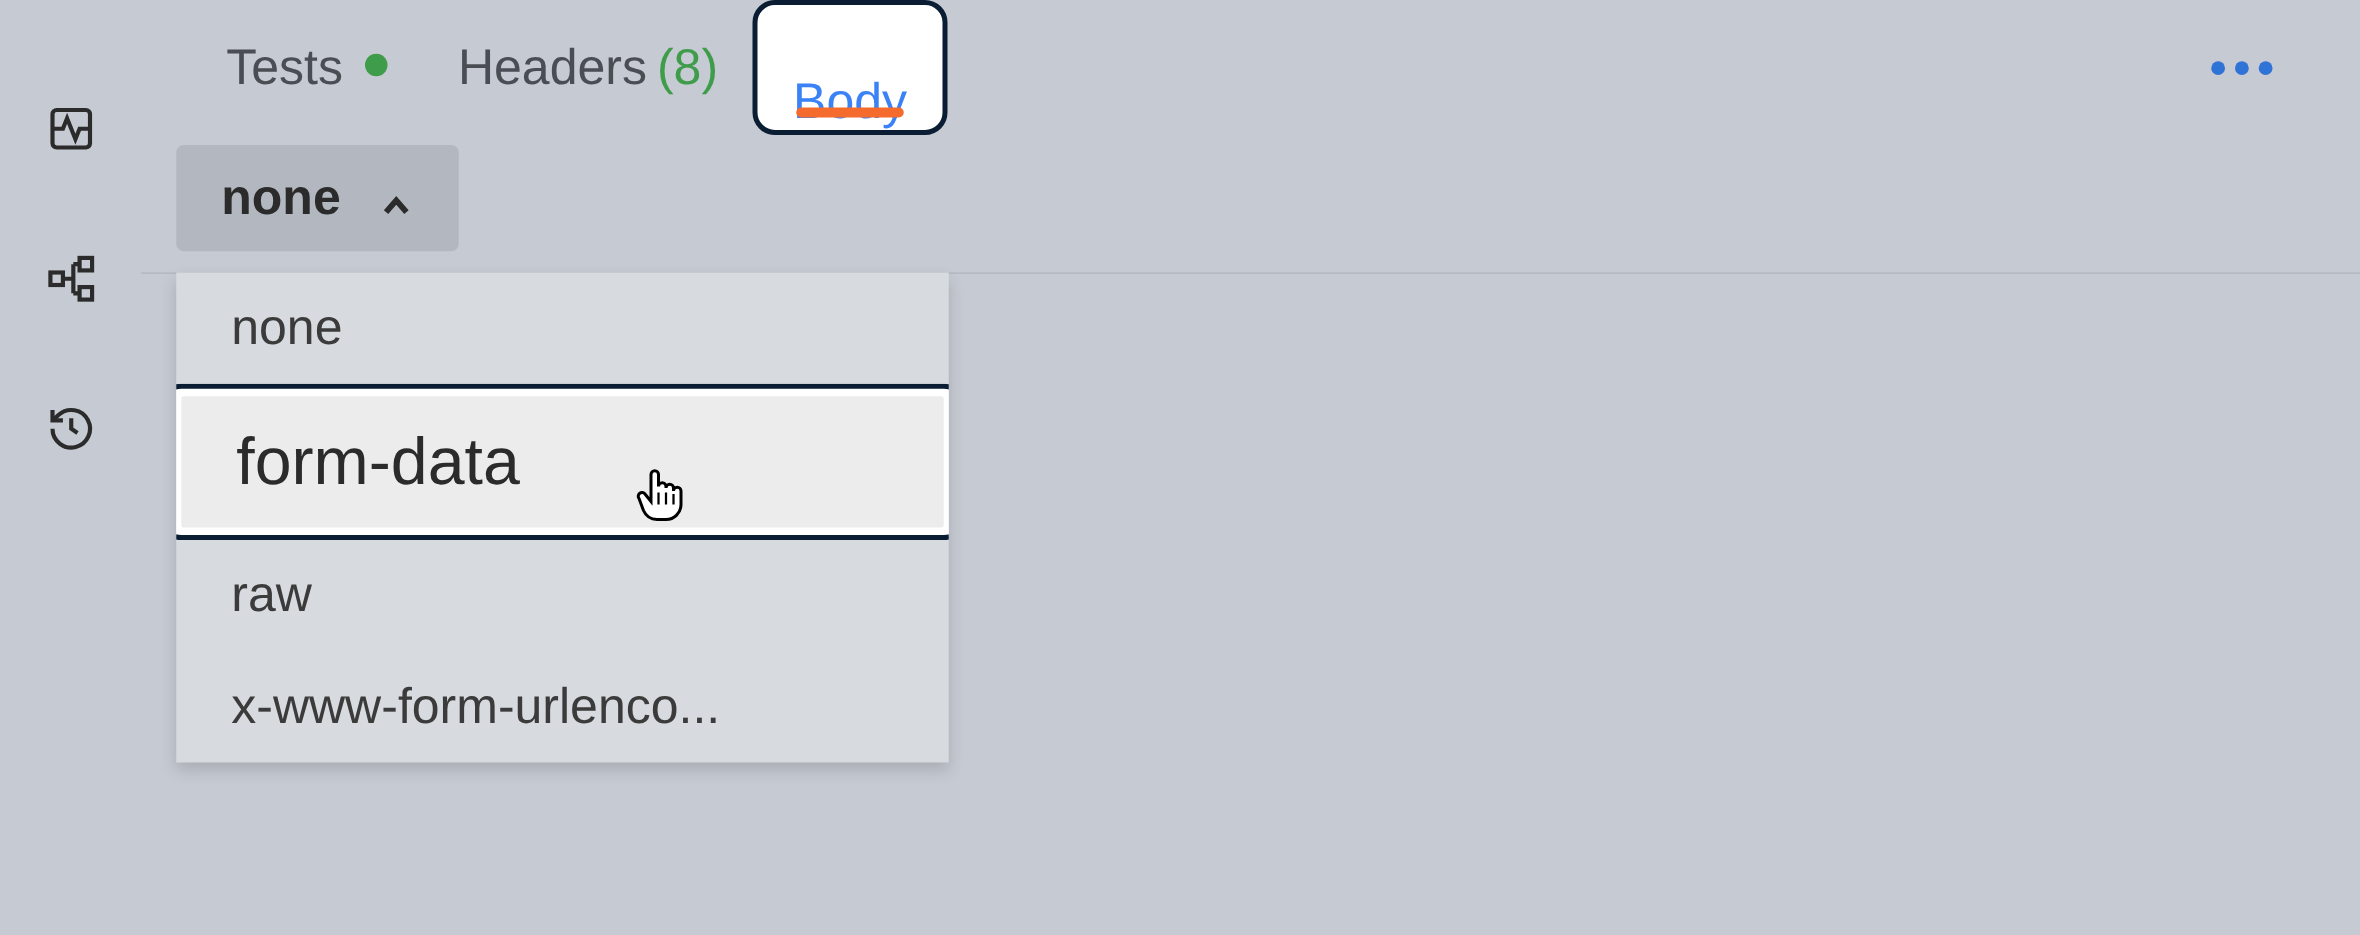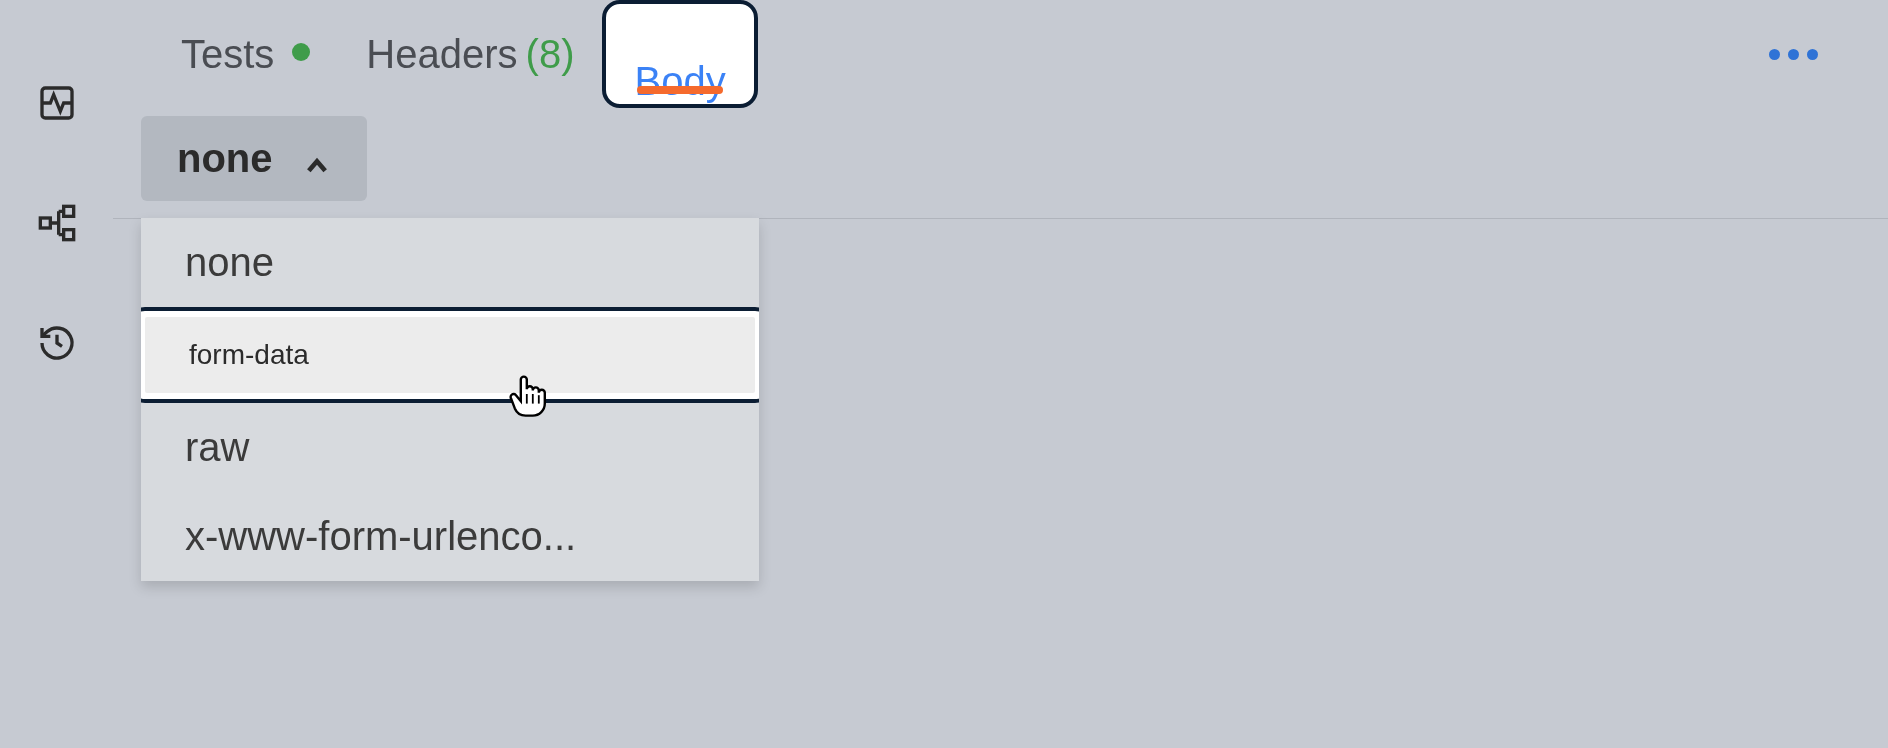--- a/index.html
+++ b/index.html
@@ -149,21 +149,21 @@
     margin: 0 -14px;
     background: #ffffff;
     border: 4px solid #0b1d33;
     border-radius: 18px;
     padding: 6px 14px;
     position: relative;
   }
   .highlight-inner {
     background: #ececec;
     padding: 22px 44px;
-    font-size: 28px;
+    font-size: 53px;
     color: #2b2b2b;
     border-radius: 2px;
   }
 
   .cursor-pointer-icon {
     position: absolute;
     left: 395px;
     top: 370px;
     width: 40px;
     height: 48px;

